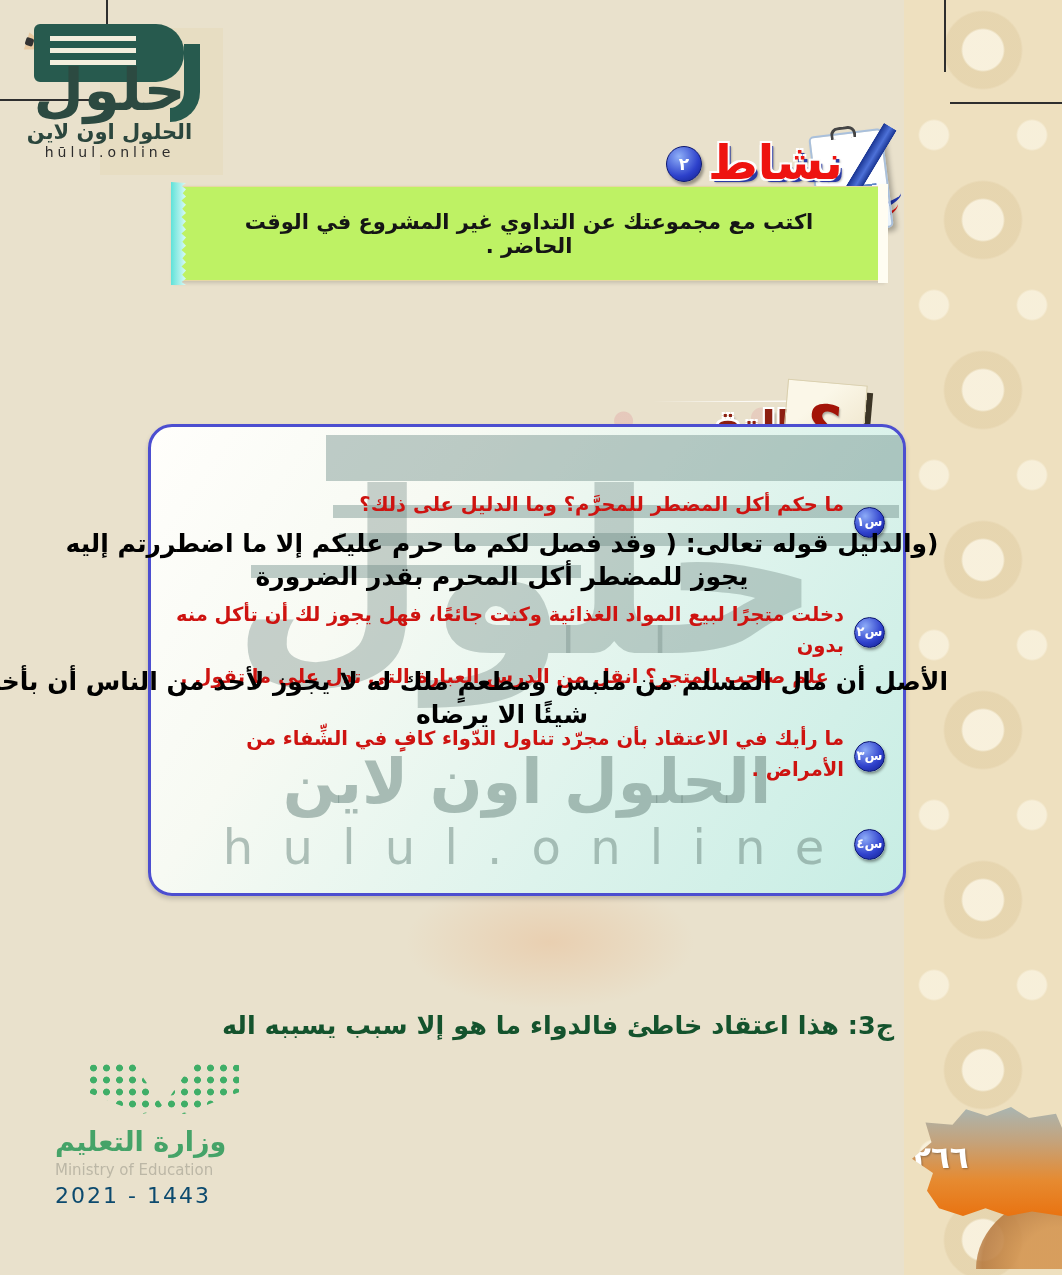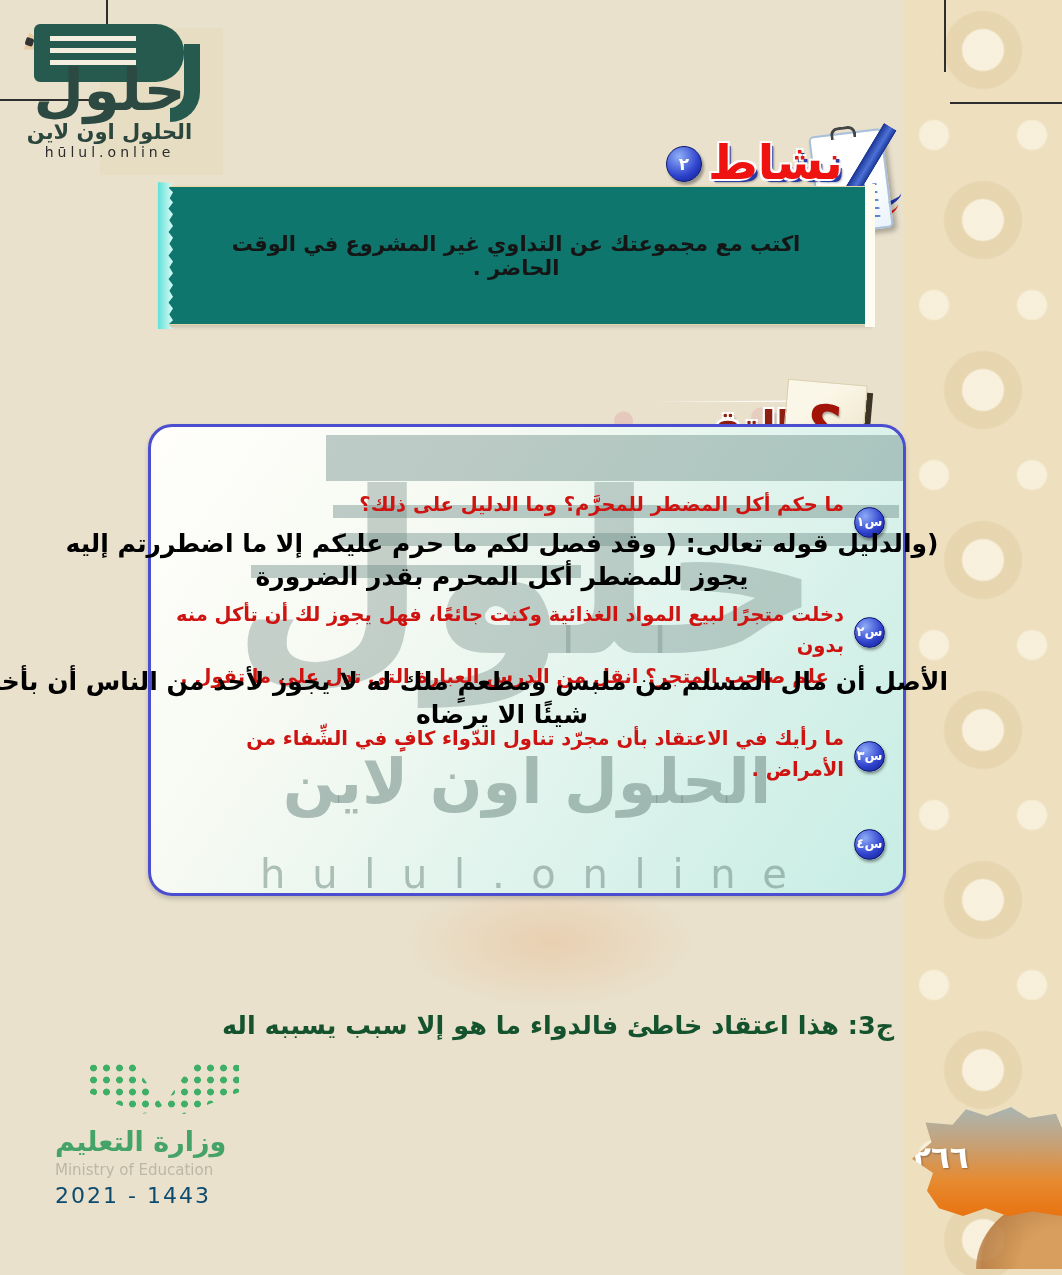--- a/index.html
+++ b/index.html
@@ -49,21 +49,21 @@
   .swoosh-blue { left:-8px; top:56px; width:250px; border-bottom:10px solid #2237ad; transform:rotate(-7deg); }
   .swoosh-red  { left:-16px; top:70px; width:255px; border-bottom:9px solid #e01512; transform:rotate(-8deg); }
   .activity-title { position:absolute; left:48px; top:8px; font-size:48px; font-weight:bold; color:#ee1310;
     text-shadow:-2px -2px 0 #fdfdfd, 2px -2px 0 #fdfdfd, -2px 2px 0 #fdfdfd, 3px 3px 0 #2a3ba5, 4px 4px 2px rgba(0,0,0,.25); }
   .activity-num { position:absolute; left:6px; top:20px; width:36px; height:36px; border-radius:50%;
     background:radial-gradient(circle at 35% 28%, #8fb0f8 0%, #2d41cb 60%, #0e1c86 100%);
     color:#fff; font-size:17px; font-weight:bold; display:flex; align-items:center; justify-content:center;
     box-shadow:2px 3px 3px rgba(0,0,0,.35); border:1px solid #0b1670; }
 
   
-  #note { position:absolute; left:160px; top:186px; width:712px; height:139px; background:#0f766e; border:1px solid #e6d8a4; box-shadow:0 2px 4px rgba(0,0,0,.15); }
+  #note { position:absolute; left:173px; top:186px; width:712px; height:95px; background:#bef264; border:1px solid #e6d8a4; box-shadow:0 2px 4px rgba(0,0,0,.15); }
   .note-torn-left { position:absolute; left:-3px; top:-5px; bottom:-5px; width:15px;
     background:linear-gradient(90deg,#5fe2d9 0%,#a5efe9 55%,#d8faf7 100%);
     clip-path:polygon(0 0,100% 1%,72% 4%,100% 7%,78% 11%,100% 14%,70% 18%,100% 22%,75% 26%,100% 30%,70% 34%,100% 38%,76% 42%,100% 46%,70% 50%,100% 54%,76% 58%,100% 62%,70% 66%,100% 70%,76% 74%,100% 78%,70% 82%,100% 86%,75% 90%,100% 94%,70% 97%,100% 100%,0 100%); }
   .note-torn-right { position:absolute; right:-4px; top:-3px; bottom:-3px; width:10px; background:#fffdf2; }
   .note-text { position:absolute; inset:0; display:flex; align-items:center; justify-content:center; direction:rtl; font-size:21px; font-weight:bold; color:#151515; padding:0 48px; text-align:center; }
 
   
   #eval-header { position:absolute; left:580px; top:382px; width:300px; height:95px; }
   .eval-banner { position:absolute; left:0; top:18px; width:242px; height:60px;
     background:linear-gradient(90deg,#f7efdf,#f0e5d0);
@@ -81,21 +81,21 @@
 
   
   #qbox { position:absolute; left:148px; top:424px; width:758px; height:472px;
     border:3px solid #4c4ed0; border-radius:24px;
     background:linear-gradient(125deg,#fffefb 0%,#f7faf3 30%,#ddf3ec 65%,#c7ede4 100%);
     box-shadow:0 3px 5px rgba(0,0,0,.18); }
   .qbox-clip { position:absolute; inset:0; border-radius:21px; overflow:hidden; z-index:0; }
   .wm-bar { position:absolute; background:rgba(104,136,130,.42); }
   .wm-callig { position:absolute; left:50%; top:36px; transform:translateX(-50%); font-size:225px; font-weight:bold; color:rgba(112,138,131,.38); line-height:1; white-space:nowrap; }
   .wm-ar { position:absolute; left:50%; top:318px; transform:translateX(-50%); font-size:62px; font-weight:bold; color:rgba(112,138,131,.55); white-space:nowrap; }
-  .wm-en { position:absolute; left:50%; top:392px; transform:translateX(-50%); font-size:40px; color:rgba(112,138,131,.52); letter-spacing:7px; white-space:nowrap;margin-top:32px; }
+  .wm-en { position:absolute; left:50%; top:392px; transform:translateX(-50%); font-size:48px; color:rgba(112,138,131,.52); letter-spacing:7px; white-space:nowrap; }
 
   .q-row { position:absolute; right:18px; left:14px; display:flex; gap:10px; align-items:flex-start; direction:rtl; color:#ce1310; font-weight:bold; font-size:19.5px; line-height:1.6; z-index:2; }
   .q-badge { flex:0 0 auto; width:31px; height:31px; border-radius:50%;
     background:radial-gradient(circle at 35% 28%, #8cabf7 0%, #3042cd 58%, #0e1b88 100%);
     color:#fff; font-size:13px; font-weight:bold; display:flex; align-items:center; justify-content:center;
     border:1px solid #0b1570; box-shadow:1px 2px 3px rgba(0,0,0,.4); margin-top:18px; }
   .q-text { flex:1 1 auto; }
   .q-center { text-align:center; }
   .answer { position:absolute; direction:rtl; text-align:center; color:#000; font-weight:bold; font-size:25px; line-height:1.32; z-index:2; white-space:nowrap; }
 

